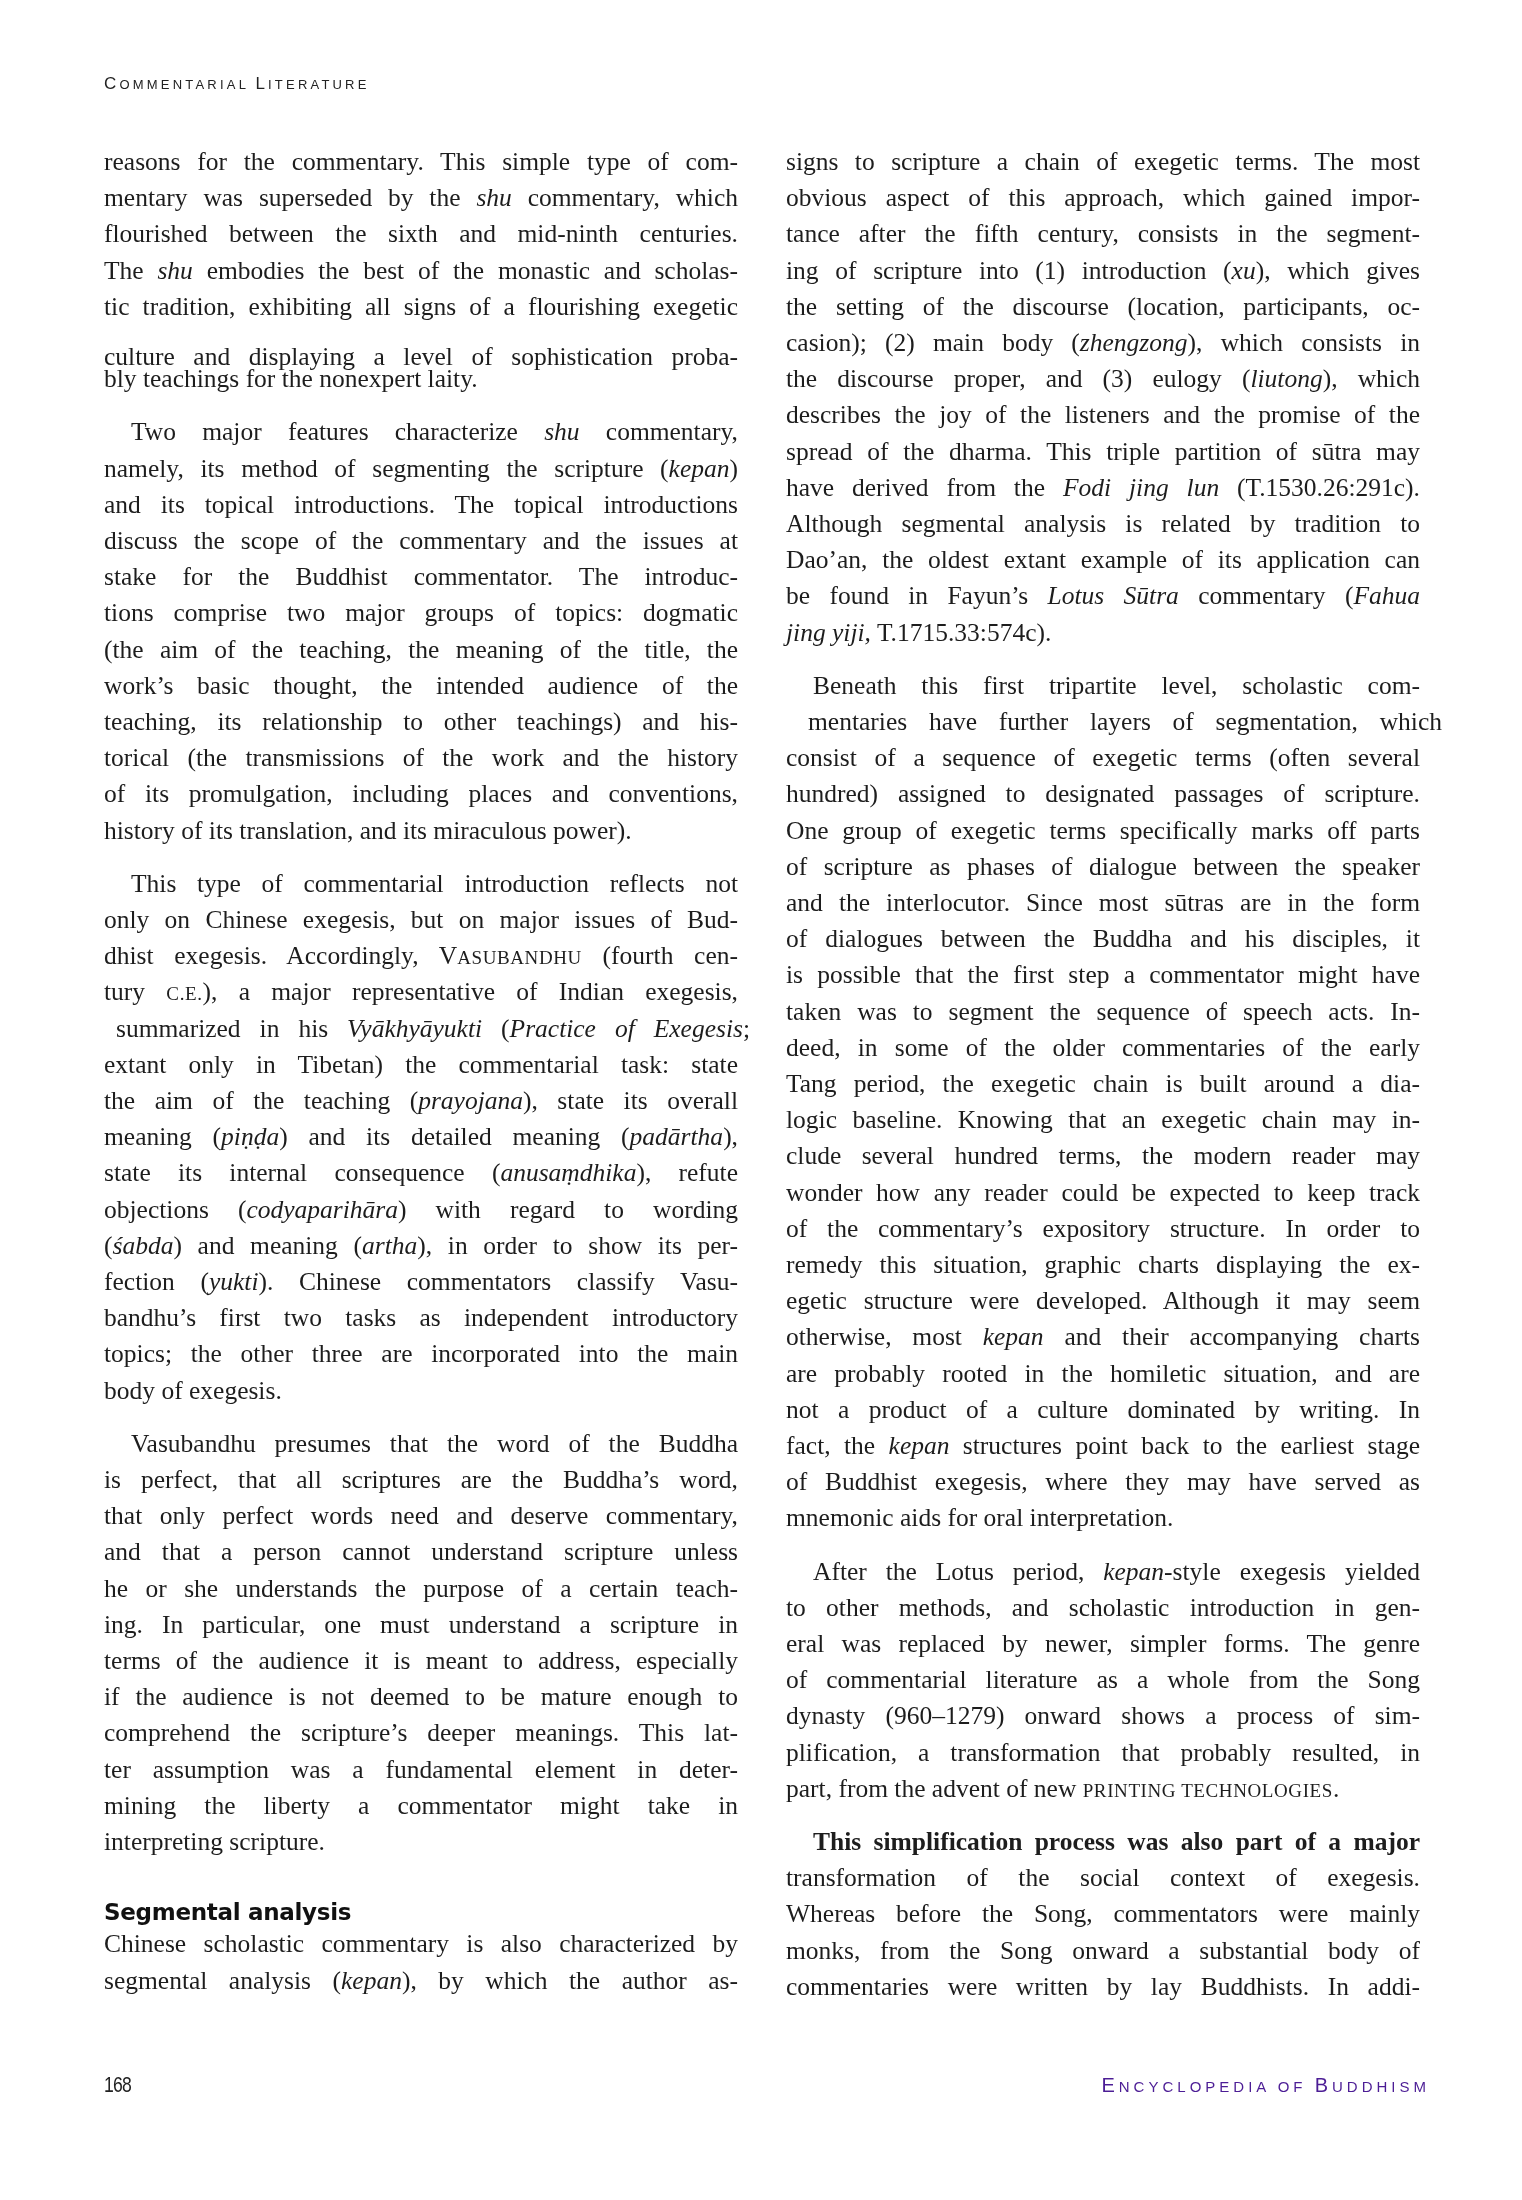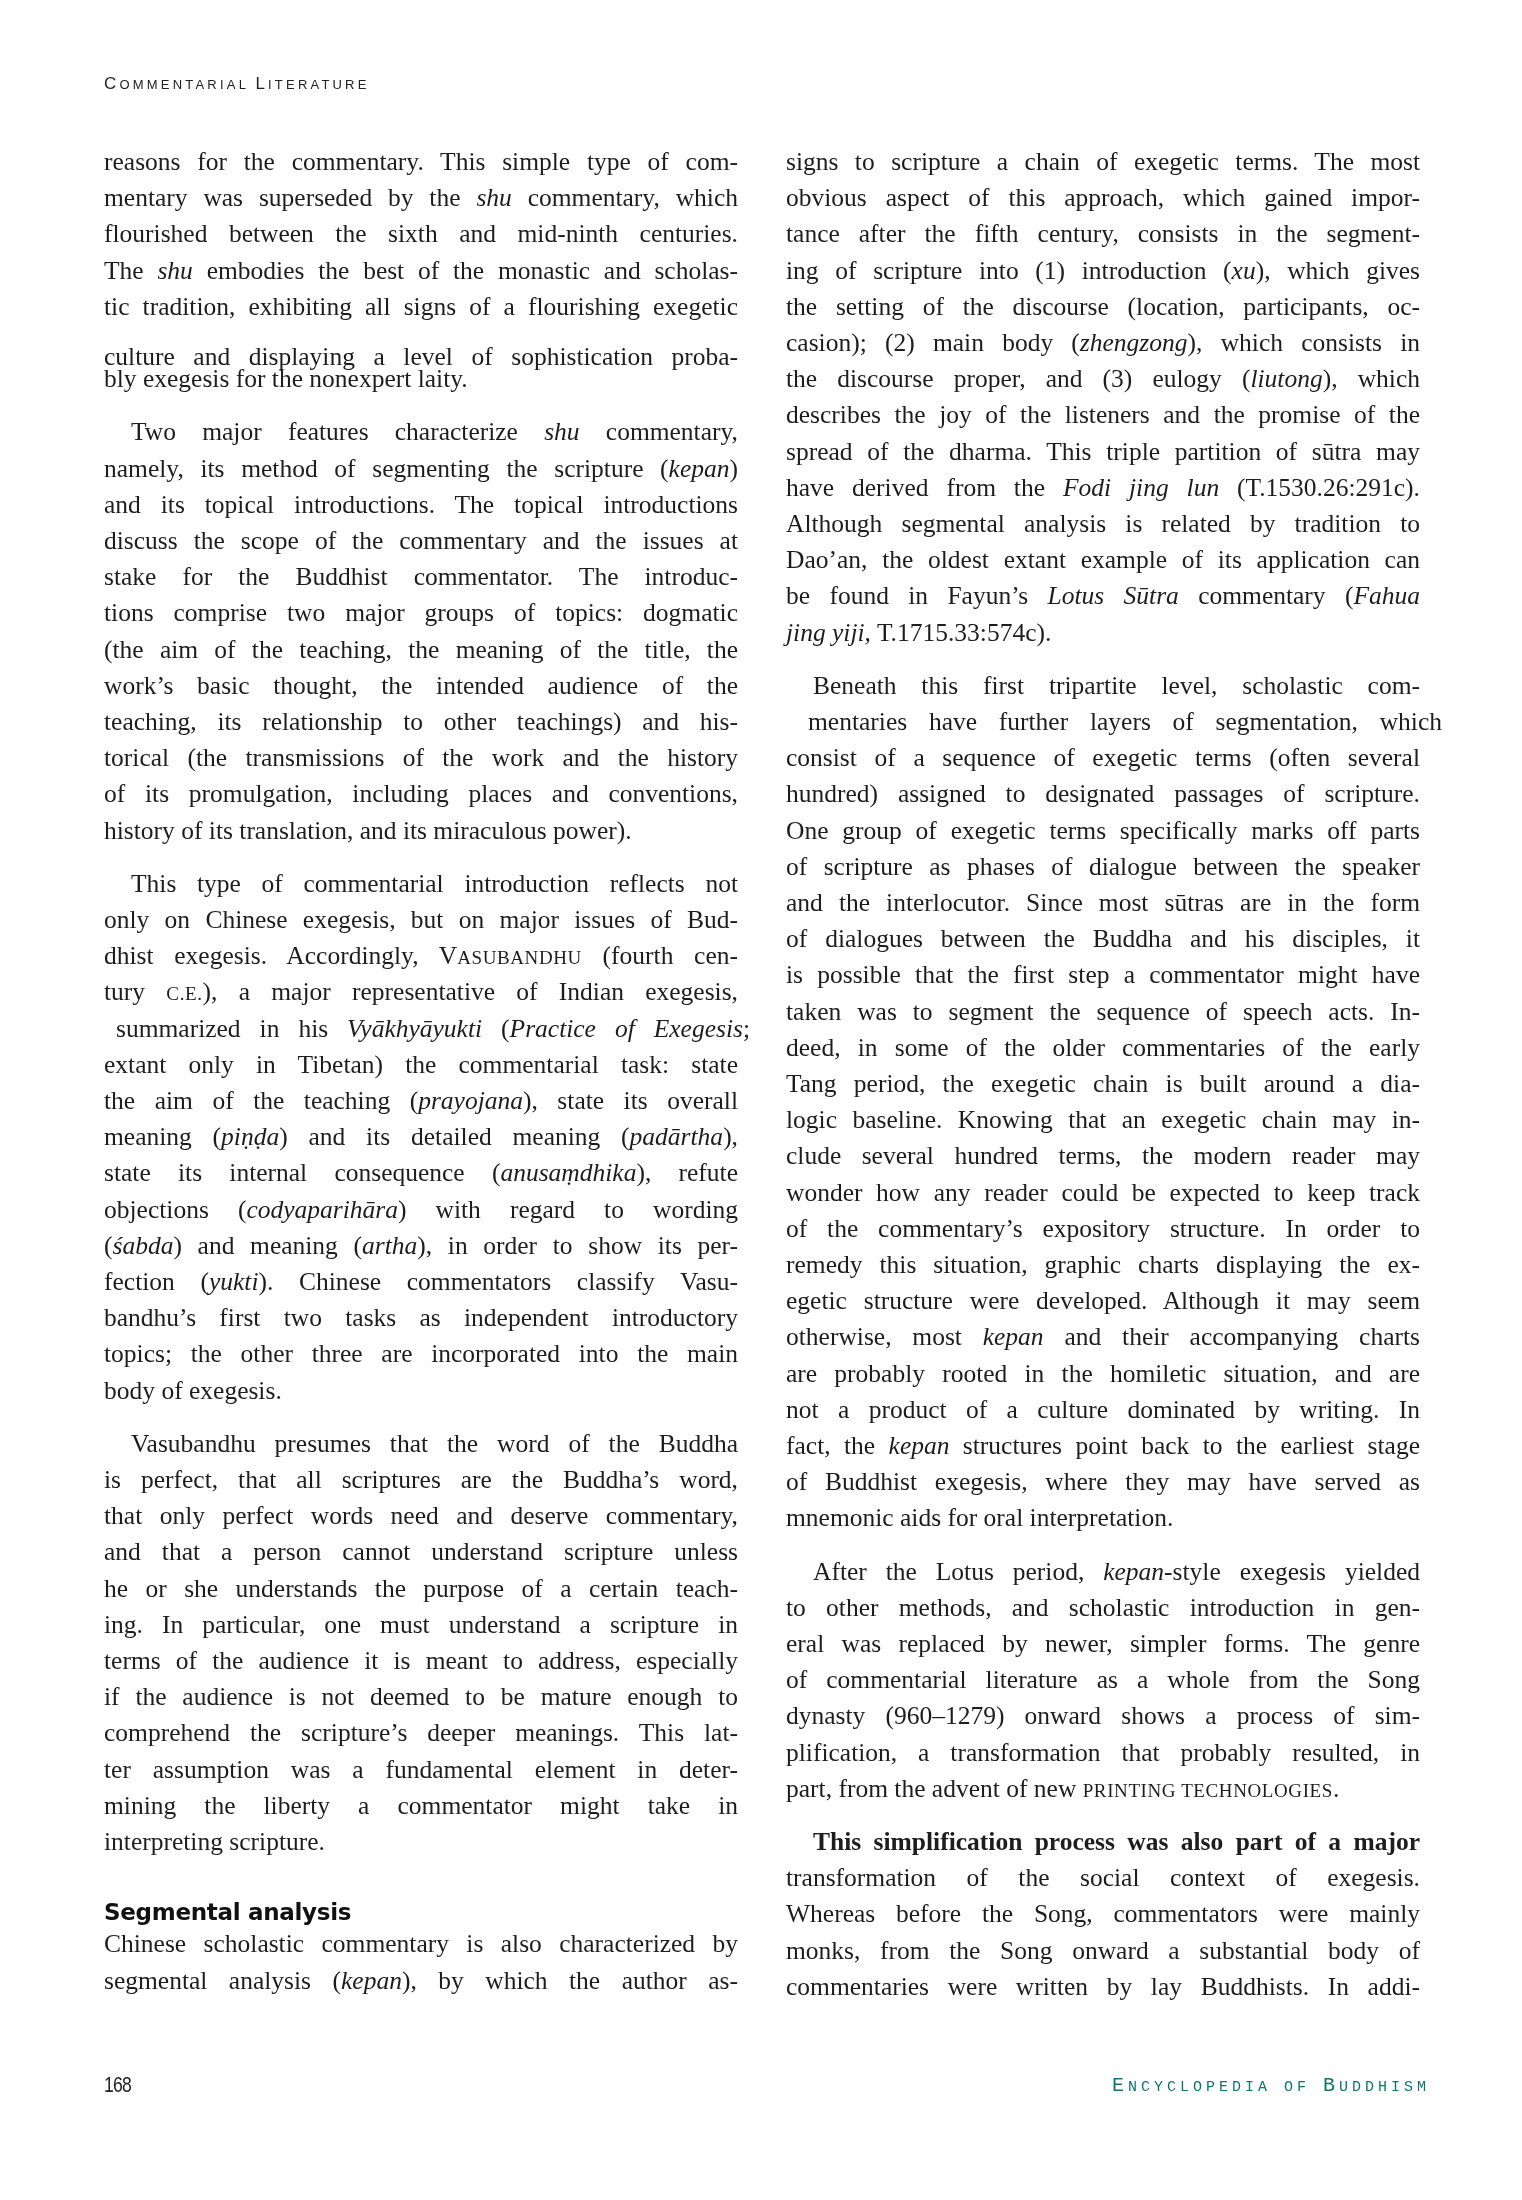--- a/index.html
+++ b/index.html
@@ -11,21 +11,21 @@
     font-size: 17px; letter-spacing: 3.2px; color: #222; font-variant: small-caps;
   }
   .running-head .sc { font-size: 13px; }
   .footer-page {
     position: absolute; left: 104px; top: 2072px;
     font-family: "Liberation Sans", sans-serif; font-size: 22px; color: #222;
     letter-spacing: -1px; transform: scaleX(0.8); transform-origin: left;
   }
   .footer-title {
     position: absolute; right: 92px; top: 2074px;
-    font-family: Liberation Mono, monospace; font-size: 20px; color: #0f766e;
+    font-family: Liberation Sans, sans-serif; font-size: 20px; color: #4c1d95;
     letter-spacing: 4px;
   }
   .footer-title .sc { font-size: 15px; }
   .column { position: absolute; top: 0; width: 634px; }
   .col-left { left: 104px; }
   .col-right { left: 786px; }
   .line {
     position: absolute; left: 0; width: 634px; height: 36px;
     font-family: "Liberation Serif", "DejaVu Serif", serif;
     font-size: 25.5px; line-height: 36px; white-space: nowrap;
@@ -48,21 +48,21 @@
   <div class="running-head" id="running-head"><span>C</span><span class="sc">OMMENTARIAL </span><span>L</span><span class="sc">ITERATURE</span></div>
 
   <div class="column col-left" id="col-0">
       <div>
         <div class="line" style="top: 144px;"><span>reasons for the commentary. This simple type of com-</span></div>
         <div class="line" style="top: 180.2px;"><span>mentary was superseded by the </span><span class="it">shu</span><span> commentary, which</span></div>
         <div class="line" style="top: 216.4px;"><span>flourished between the sixth and mid-ninth centuries.</span></div>
         <div class="line" style="top: 252.6px;"><span>The </span><span class="it">shu</span><span> embodies the best of the monastic and scholas-</span></div>
         <div class="line" style="top: 288.8px;"><span>tic tradition, exhibiting all signs of a flourishing exegetic</span></div>
         <div class="line" style="top: 339px;"><span>culture and displaying a level of sophistication proba-</span></div>
-        <div class="line last" style="top: 361.2px;"><span>bly exegesis for the nonexpert laity.</span></div>
+        <div class="line last" style="top: 361.2px;"><span>bly teachings for the nonexpert laity.</span></div>
       </div>
       <div>
         <div class="line indent" style="top: 414.4px;"><span>Two major features characterize </span><span class="it">shu</span><span> commentary,</span></div>
         <div class="line" style="top: 450.6px;"><span>namely, its method of segmenting the scripture (</span><span class="it">kepan</span><span>)</span></div>
         <div class="line" style="top: 486.8px;"><span>and its topical introductions. The topical introductions</span></div>
         <div class="line" style="top: 523px;"><span>discuss the scope of the commentary and the issues at</span></div>
         <div class="line" style="top: 559.2px;"><span>stake for the Buddhist commentator. The introduc-</span></div>
         <div class="line" style="top: 595.4px;"><span>tions comprise two major groups of topics: dogmatic</span></div>
         <div class="line" style="top: 631.6px;"><span>(the aim of the teaching, the meaning of the title, the</span></div>
         <div class="line" style="top: 667.8px;"><span>work’s basic thought, the intended audience of the</span></div>

